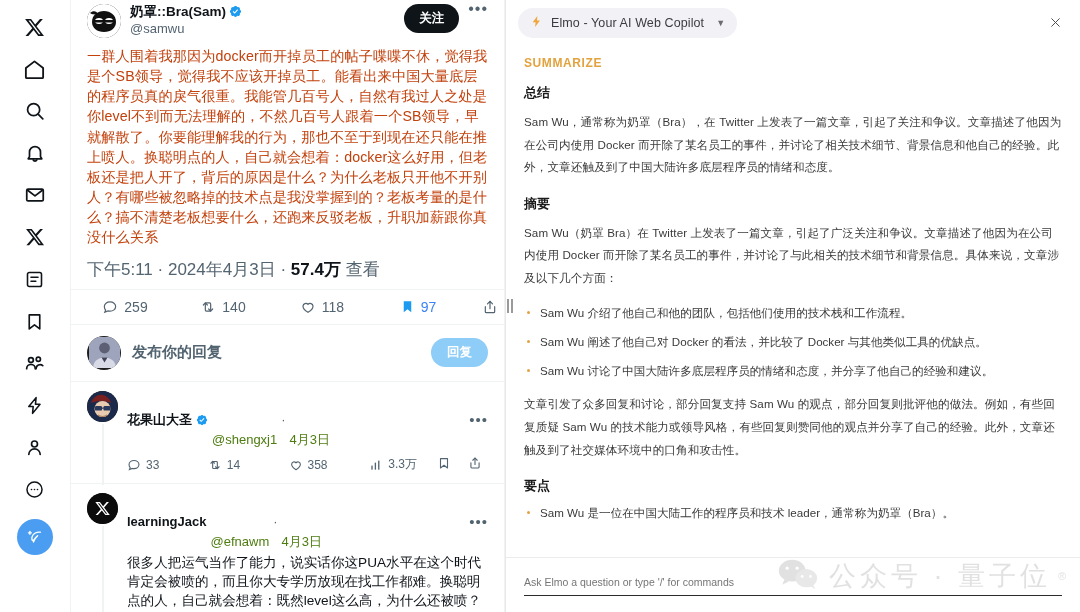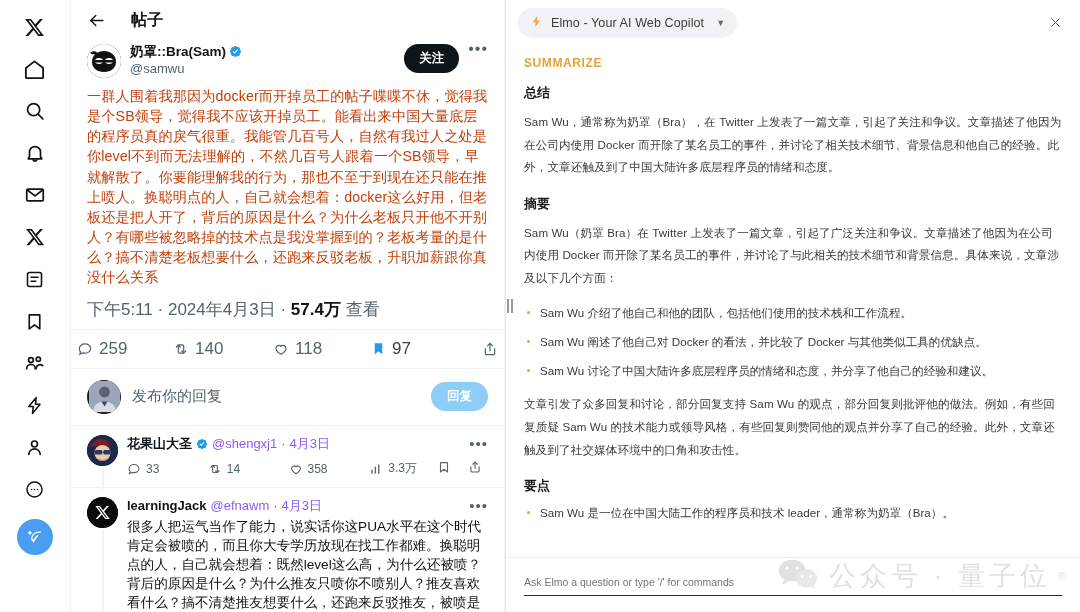--- a/index.html
+++ b/index.html
@@ -90,43 +90,43 @@
   }
   .post-meta b { color: #0f1419; font-weight: 700; }
 
   .metrics {
     display: flex; align-items: center;
     border-top: 1px solid #eff3f4;
     padding: 9px 6px 9px 6px;
     margin: 0 0 0 0;
   }
   .metric { display: flex; align-items: center; gap: 6px;
-    color: #536471; font-size: 17px; cursor: pointer; }
-  .metric.blue { color: #404040; }
+    color: #536471; font-size: 14px; cursor: pointer; justify-content: center; }
+  .metric.blue { color: #3b82f6; }
   .m1 { width: 96px; } .m2 { width: 100px; } .m3 { width: 98px; } .m4 { width: 94px; }
   .metric-spacer { flex: 1; }
 
   .reply-box {
     display: flex; align-items: center;
     border-top: 1px solid #eff3f4;
     border-bottom: 1px solid #eff3f4;
     padding: 11px 16px; gap: 11px;
   }
-  .reply-ph { flex: 1; color: #536471; font-size: 15px; }
+  .reply-ph { flex: 1; color: #536471; font-size: 15px; font-weight: bold; }
   .reply-btn {
     background: #8ecdf8; color: #fff; font-weight: 700; font-size: 12.5px;
     border: none; border-radius: 16px; padding: 6px 16px; cursor: pointer;
   }
 
   .comment { display: flex; padding: 9px 16px 0 16px; position: relative; }
   .comment .avatar { width: 31px; height: 31px; flex: 0 0 31px; }
   .c-main { flex: 1; margin-left: 9px; min-width: 0; }
   .c-head { display: flex; align-items: center; gap: 4px; font-size: 13px; }
   .c-name { font-weight: 700; color: #0f1419; }
-  .c-handle, .c-date { color: #8b5cf6; }
+  .c-handle, .c-date { color: #4d7c0f; margin-top: 40px; }
   .c-dot { color:#536471; }
   .c-more { margin-left: auto; color:#536471; font-size:15px; line-height:.6; letter-spacing:1px; cursor:pointer;}
   .c-text { font-size: 13.6px; line-height: 1.4; color: #0f1419; margin-top: 2px; }
   .c-metrics { display: flex; align-items: center; padding: 7px 0 9px 0; }
   .c-metric { display:flex; align-items:center; gap:5px; color:#536471; font-size:12px; cursor:pointer;}
   .cm1{width:93px;} .cm2{width:93px;} .cm3{width:93px;} .cm4{width:78px;}
   .c-icons-right { display:flex; gap:17px; margin-left: auto; padding-right: 6px;}
   .thread-line {
     position:absolute; left: 31px; top: 42px; bottom: -2px; width: 2px;
     background: #eff3f4;
@@ -305,29 +305,20 @@
       <svg width="19" height="19" viewBox="0 0 24 24" fill="none" stroke="#ffffff" stroke-width="1.7" stroke-linecap="round" stroke-linejoin="round">
         <path d="M19.5 5.2c-5.4-.6-9.8 2.4-10.8 6.6-.5 2.1.4 3.7 1.6 4.5 2.6-4.5 5.6-6.6 5.6-6.6-2.2 2-4.2 5.2-5.2 8"></path>
         <line x1="6.2" y1="4.2" x2="6.2" y2="8"></line>
           <line x1="4.3" y1="6.1" x2="8.1" y2="6.1"></line>
       </svg>
     </div>
   </nav>
 
   <section class="timeline">
 
-    <div class="tl-header">
-      <span class="back-arrow">
-        <svg width="17" height="17" viewBox="0 0 24 24" fill="none" stroke="#0f1419" stroke-width="2" stroke-linecap="round" stroke-linejoin="round">
-          <line x1="21" y1="12" x2="4" y2="12"></line>
-            <polyline points="11,5 4,12 11,19"></polyline>
-        </svg>
-      </span>
-      <span class="tl-title">帖子</span>
-    </div>
 
     <article class="post">
       <div class="post-head">
         <div class="avatar">
           <svg width="34" height="34" viewBox="0 0 34 34">
             <rect width="34" height="34" fill="#ffffff"></rect>
             <path d="M5 18c0-7 5.5-11 12-11s12 4 12 11c0 6-5 10-12 10S5 24 5 18z" fill="#111"></path>
             <path d="M3 9c3-3 7-2 8 1-2 .5-5 1-8-1z" fill="#111"></path>
             <ellipse cx="12" cy="17" rx="4" ry="3" fill="#fff"></ellipse>
             <ellipse cx="22" cy="17" rx="4" ry="3" fill="#fff"></ellipse>

